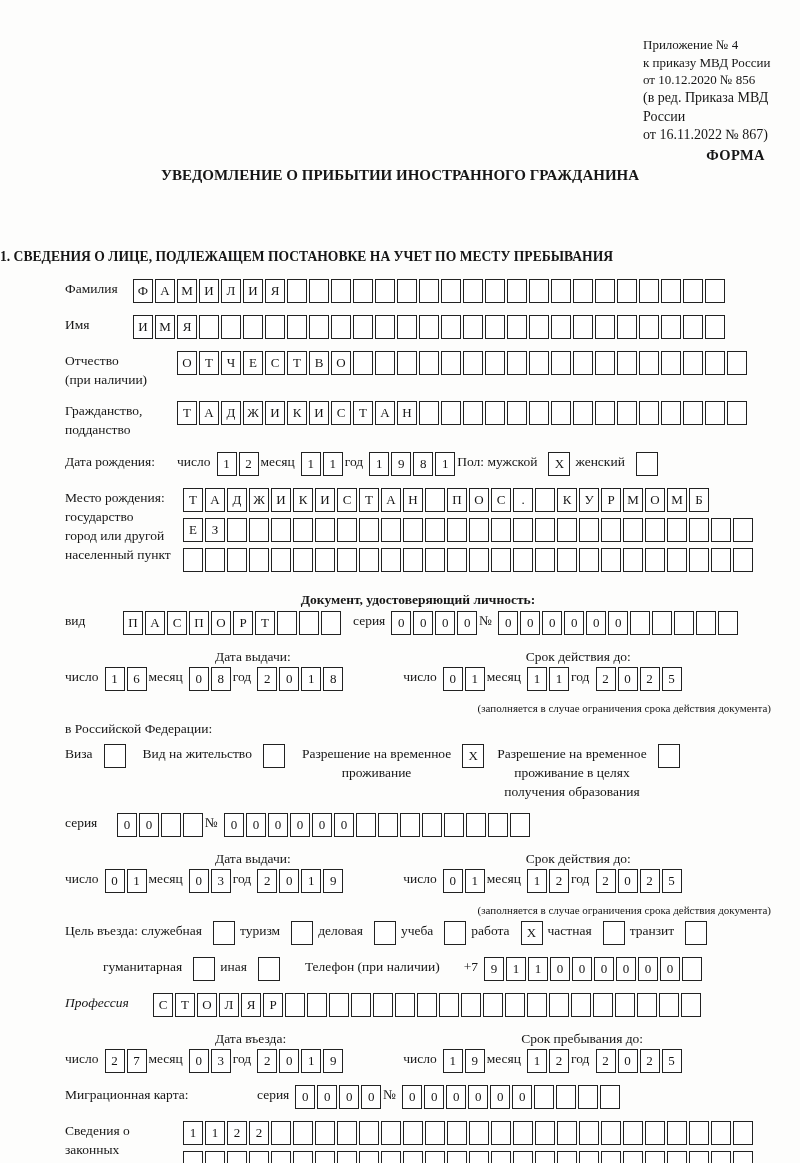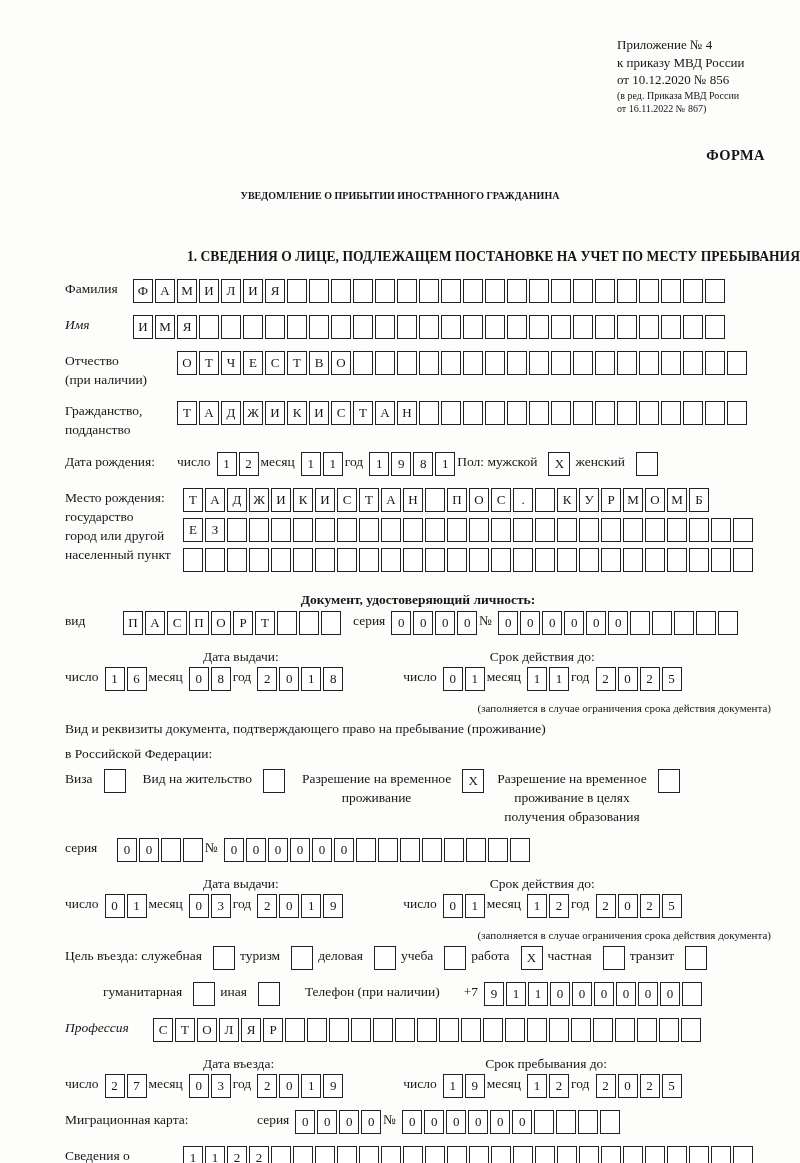--- a/index.html
+++ b/index.html
@@ -1,29 +1,29 @@
 <!DOCTYPE html>
 <html><head>
 <meta charset="utf-8">
 <style>
   html,body{margin:0;padding:0;background:#888;}
   .page{width:800px;height:1163px;background:#fdfdfc;font-family:"Liberation Serif","DejaVu Serif",serif;
         color:#161616;position:relative;overflow:hidden;margin:0 auto;}
-  .hdr{position:absolute;left:617px;top:36px;font-size:13px;line-height:1.35;}
-  .hdr .small{font-size:10px;}
+  .hdr{position:absolute;left:643px;top:36px;font-size:13px;line-height:1.35;}
+  .hdr .small{font-size:14px;}
   .forma{position:absolute;right:35px;top:147px;font-weight:bold;font-size:14.5px;letter-spacing:.4px;}
-  .title{position:absolute;top:188px;left:0;width:100%;text-align:center;font-weight:bold;font-size:10px;line-height:1.55;}
+  .title{position:absolute;top:164px;left:0;width:100%;text-align:center;font-weight:bold;font-size:15px;line-height:1.55;}
   .title .uline{display:inline-block;width:56px;border-bottom:2px solid #222;height:13px;margin-left:8px;}
-  .sec{position:absolute;top:249px;left:0;width:100%;text-align:right;font-weight:bold;font-size:13.6px;}
+  .sec{position:absolute;top:249px;left:0;width:100%;text-align:left;font-weight:bold;font-size:13.6px;}
   .bodyarea{position:absolute;top:279px;left:65px;width:712px;}
   .line{display:flex;align-items:flex-start;margin-bottom:12px;}
   .line.cline{justify-content:center;margin-bottom:2px;}
   .line.cline .lbl{font-weight:bold;}
   .line.rend{justify-content:flex-end;margin-top:-2px;margin-bottom:2px;}
-  .line.hdrline{margin-bottom:1px;}
+  .line.hdrline{margin-bottom:1px;gap:12px;}
   .line.para{margin-bottom:6px;}
   .line.vgap{margin-top:4px;}
   .lbl{font-size:13.5px;line-height:1.42;margin-right:6px;white-space:pre-line;flex-shrink:0;}
   .lbl.ctr{text-align:center;}
   .lbl.note{font-size:11px;}
   .cells{display:flex;flex-shrink:0;}
   .cell{width:18px;height:22px;border:1.6px solid #222;margin-right:2px;display:flex;align-items:center;
         justify-content:center;font-size:13px;flex-shrink:0;background:#fff;}
   .cb{width:20px;height:22px;border:1.6px solid #222;margin:0 5px;display:flex;align-items:center;
       justify-content:center;font-size:13px;flex-shrink:0;background:#fff;}
@@ -78,21 +78,21 @@
           <span class="cell"></span>
           <span class="cell"></span>
           <span class="cell"></span>
           <span class="cell"></span>
           <span class="cell"></span>
           <span class="cell"></span>
           <span class="cell"></span>
         </span>
       </div>
       <div class="line">
-        <span class="lbl" style="width: 62px; font-style: italic;">Имя</span>
+        <span class="lbl" style="width: 62px;">Имя</span>
         <span class="cells">
           <span class="cell">И</span>
           <span class="cell">М</span>
           <span class="cell">Я</span>
           <span class="cell"></span>
           <span class="cell"></span>
           <span class="cell"></span>
           <span class="cell"></span>
           <span class="cell"></span>
           <span class="cell"></span>
@@ -374,23 +374,20 @@
           <span class="cell">2</span>
           <span class="cell">0</span>
           <span class="cell">2</span>
           <span class="cell">5</span>
         </span>
       </div>
       <div class="line rend">
         <span class="lbl note">(заполняется в случае ограничения срока действия документа)</span>
       </div>
       <div class="line para">
-        <span class="lbl">Вид и реквизиты документа, подтверждающего право на пребывание (проживание)</span>
-      </div>
-      <div class="line para">
         <span class="lbl">в Российской Федерации:</span>
       </div>
       <div class="line">
         <span class="lbl">Виза</span>
         <span class="cb"></span>
         <span class="g" style="width: 12px;"></span>
         <span class="lbl">Вид на жительство</span>
         <span class="cb"></span>
         <span class="g" style="width: 12px;"></span>
         <span class="lbl ctr">Разрешение на временное

